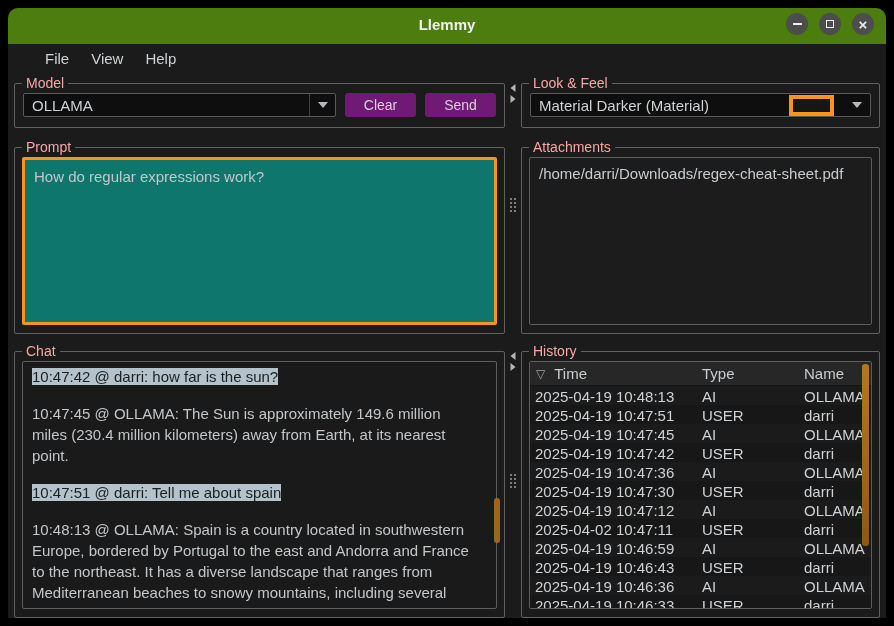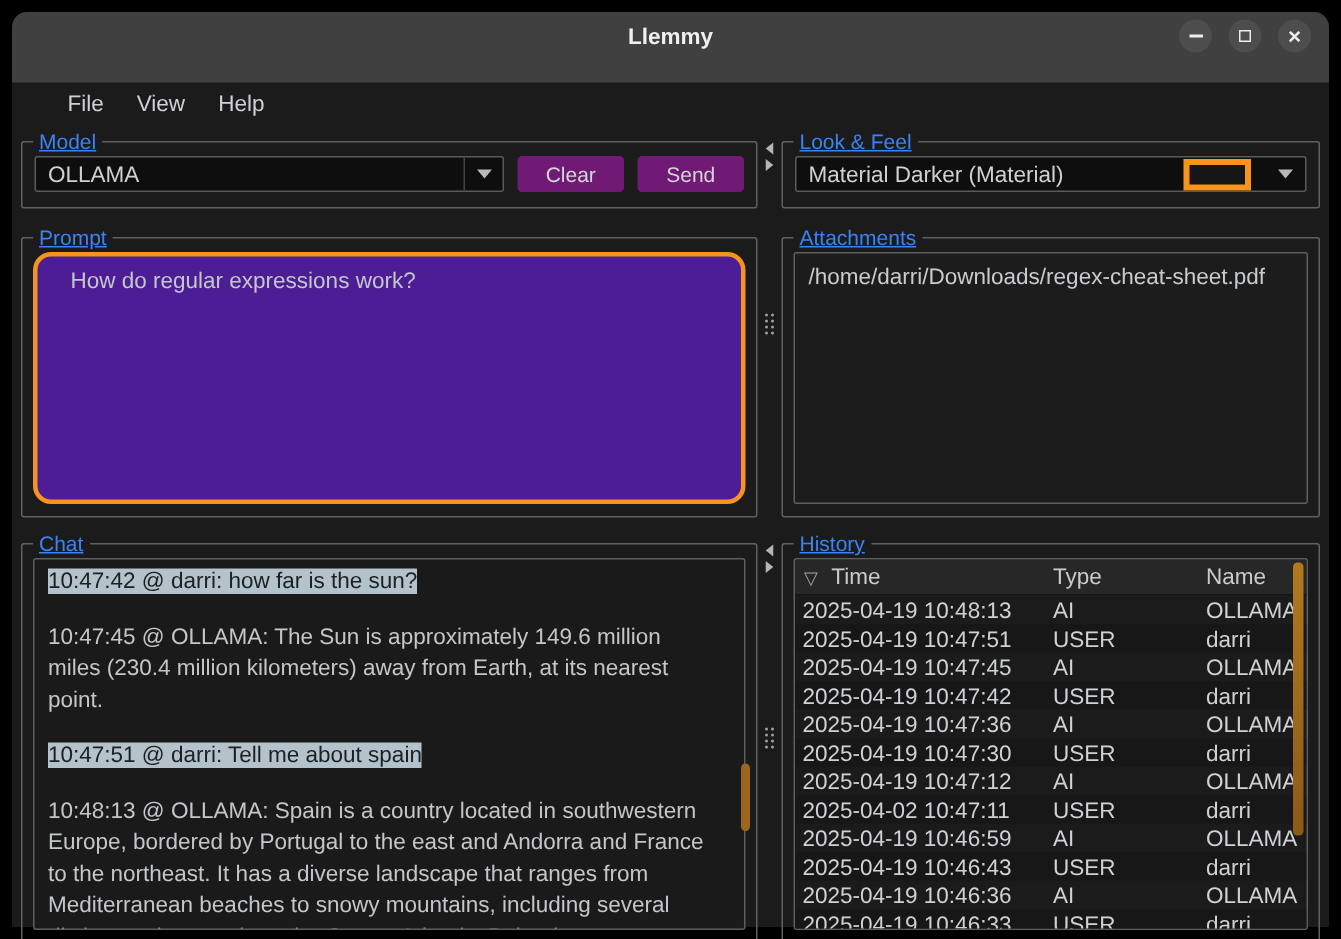--- a/index.html
+++ b/index.html
@@ -12,21 +12,21 @@
     color: #c7cbce;
   }
   .window {
     position: absolute; left: 8px; top: 8px; width: 878px; height: 610px;
     background: #1b1b1b;
     border-radius: 10px 10px 0 0;
     overflow: visible;
   }
   
   .titlebar {
-    position: relative; height: 47px; background: #404040;
+    position: relative; height: 36px; background: #4d7c0f;
     border-radius: 10px 10px 0 0;
   }
   .title {
     position: absolute; left: 0; right: 0; top: 0; height: 32px;
     display: flex; align-items: center; justify-content: center;
     font-weight: bold; font-size: 15px; color: #f0f0f0;
   }
   .winbtns { position: absolute; right: 12px; top: 5px; display: flex; gap: 11px; }
   .winbtn {
     width: 22px; height: 22px; border-radius: 50%; background: #4d4d4d;
@@ -43,21 +43,21 @@
   .content {
     height: 550px; padding: 4px 6px;
     display: grid;
     grid-template-columns: 491px 16px 1fr;
     grid-template-rows: 52px 12px 194px 10px 1fr;
   }
   
   .group { position: relative; border: 1px solid #616161; border-radius: 2px; margin-top: 7px; }
   .glabel {
     position: absolute; top: -9px; left: 7px; background: #1b1b1b;
-    padding: 0 4px; font-size: 14px; color: #3b82f6; line-height: 17px; text-decoration: underline;
+    padding: 0 4px; font-size: 14px; color: #fca5a5; line-height: 17px;
   }
   .g-model { grid-column: 1; grid-row: 1; }
   .g-lookfeel { grid-column: 3; grid-row: 1; }
   .g-prompt { grid-column: 1; grid-row: 3; }
   .g-attach { grid-column: 3; grid-row: 3; }
   .g-chat { grid-column: 1; grid-row: 5; }
   .g-history { grid-column: 3; grid-row: 5; }
   .splitter { position: relative; }
   .sp-top { grid-column: 2; grid-row: 1 / span 3; }
   .sp-bottom { grid-column: 2; grid-row: 5; }
@@ -89,22 +89,22 @@
     cursor: default;
   }
   .lf-row { padding: 9px 8px 8px 8px; }
   .lf-swatch {
     width: 45px; height: 21px; border: 4px solid #f7941e; background: #161616;
     margin-right: 10px; flex: none;
   }
   
   .prompt-area {
     position: absolute; left: 7px; right: 7px; top: 9px; bottom: 8px;
-    background: #4c1d95; border: 3px solid #f7941e; border-radius: 12px;
-    padding: 6px 22px; font-size: 15px; color: #c3c7ca; line-height: 21px;
+    background: #0f766e; border: 3px solid #f7941e; border-radius: 2px;
+    padding: 6px 9px; font-size: 15px; color: #c3c7ca; line-height: 21px;
     overflow: hidden; resize: none; width: calc(100% - 14px);
   }
   
   .attach-box {
     position: absolute; left: 7px; right: 7px; top: 9px; bottom: 8px;
     background: #1c1c1c; border: 1px solid #5e5e5e; border-radius: 2px;
     padding: 4px 0; overflow: hidden;
   }
   .attach-item { font-size: 15px; color: #c8cccf; padding: 3px 9px; white-space: nowrap; }
   

